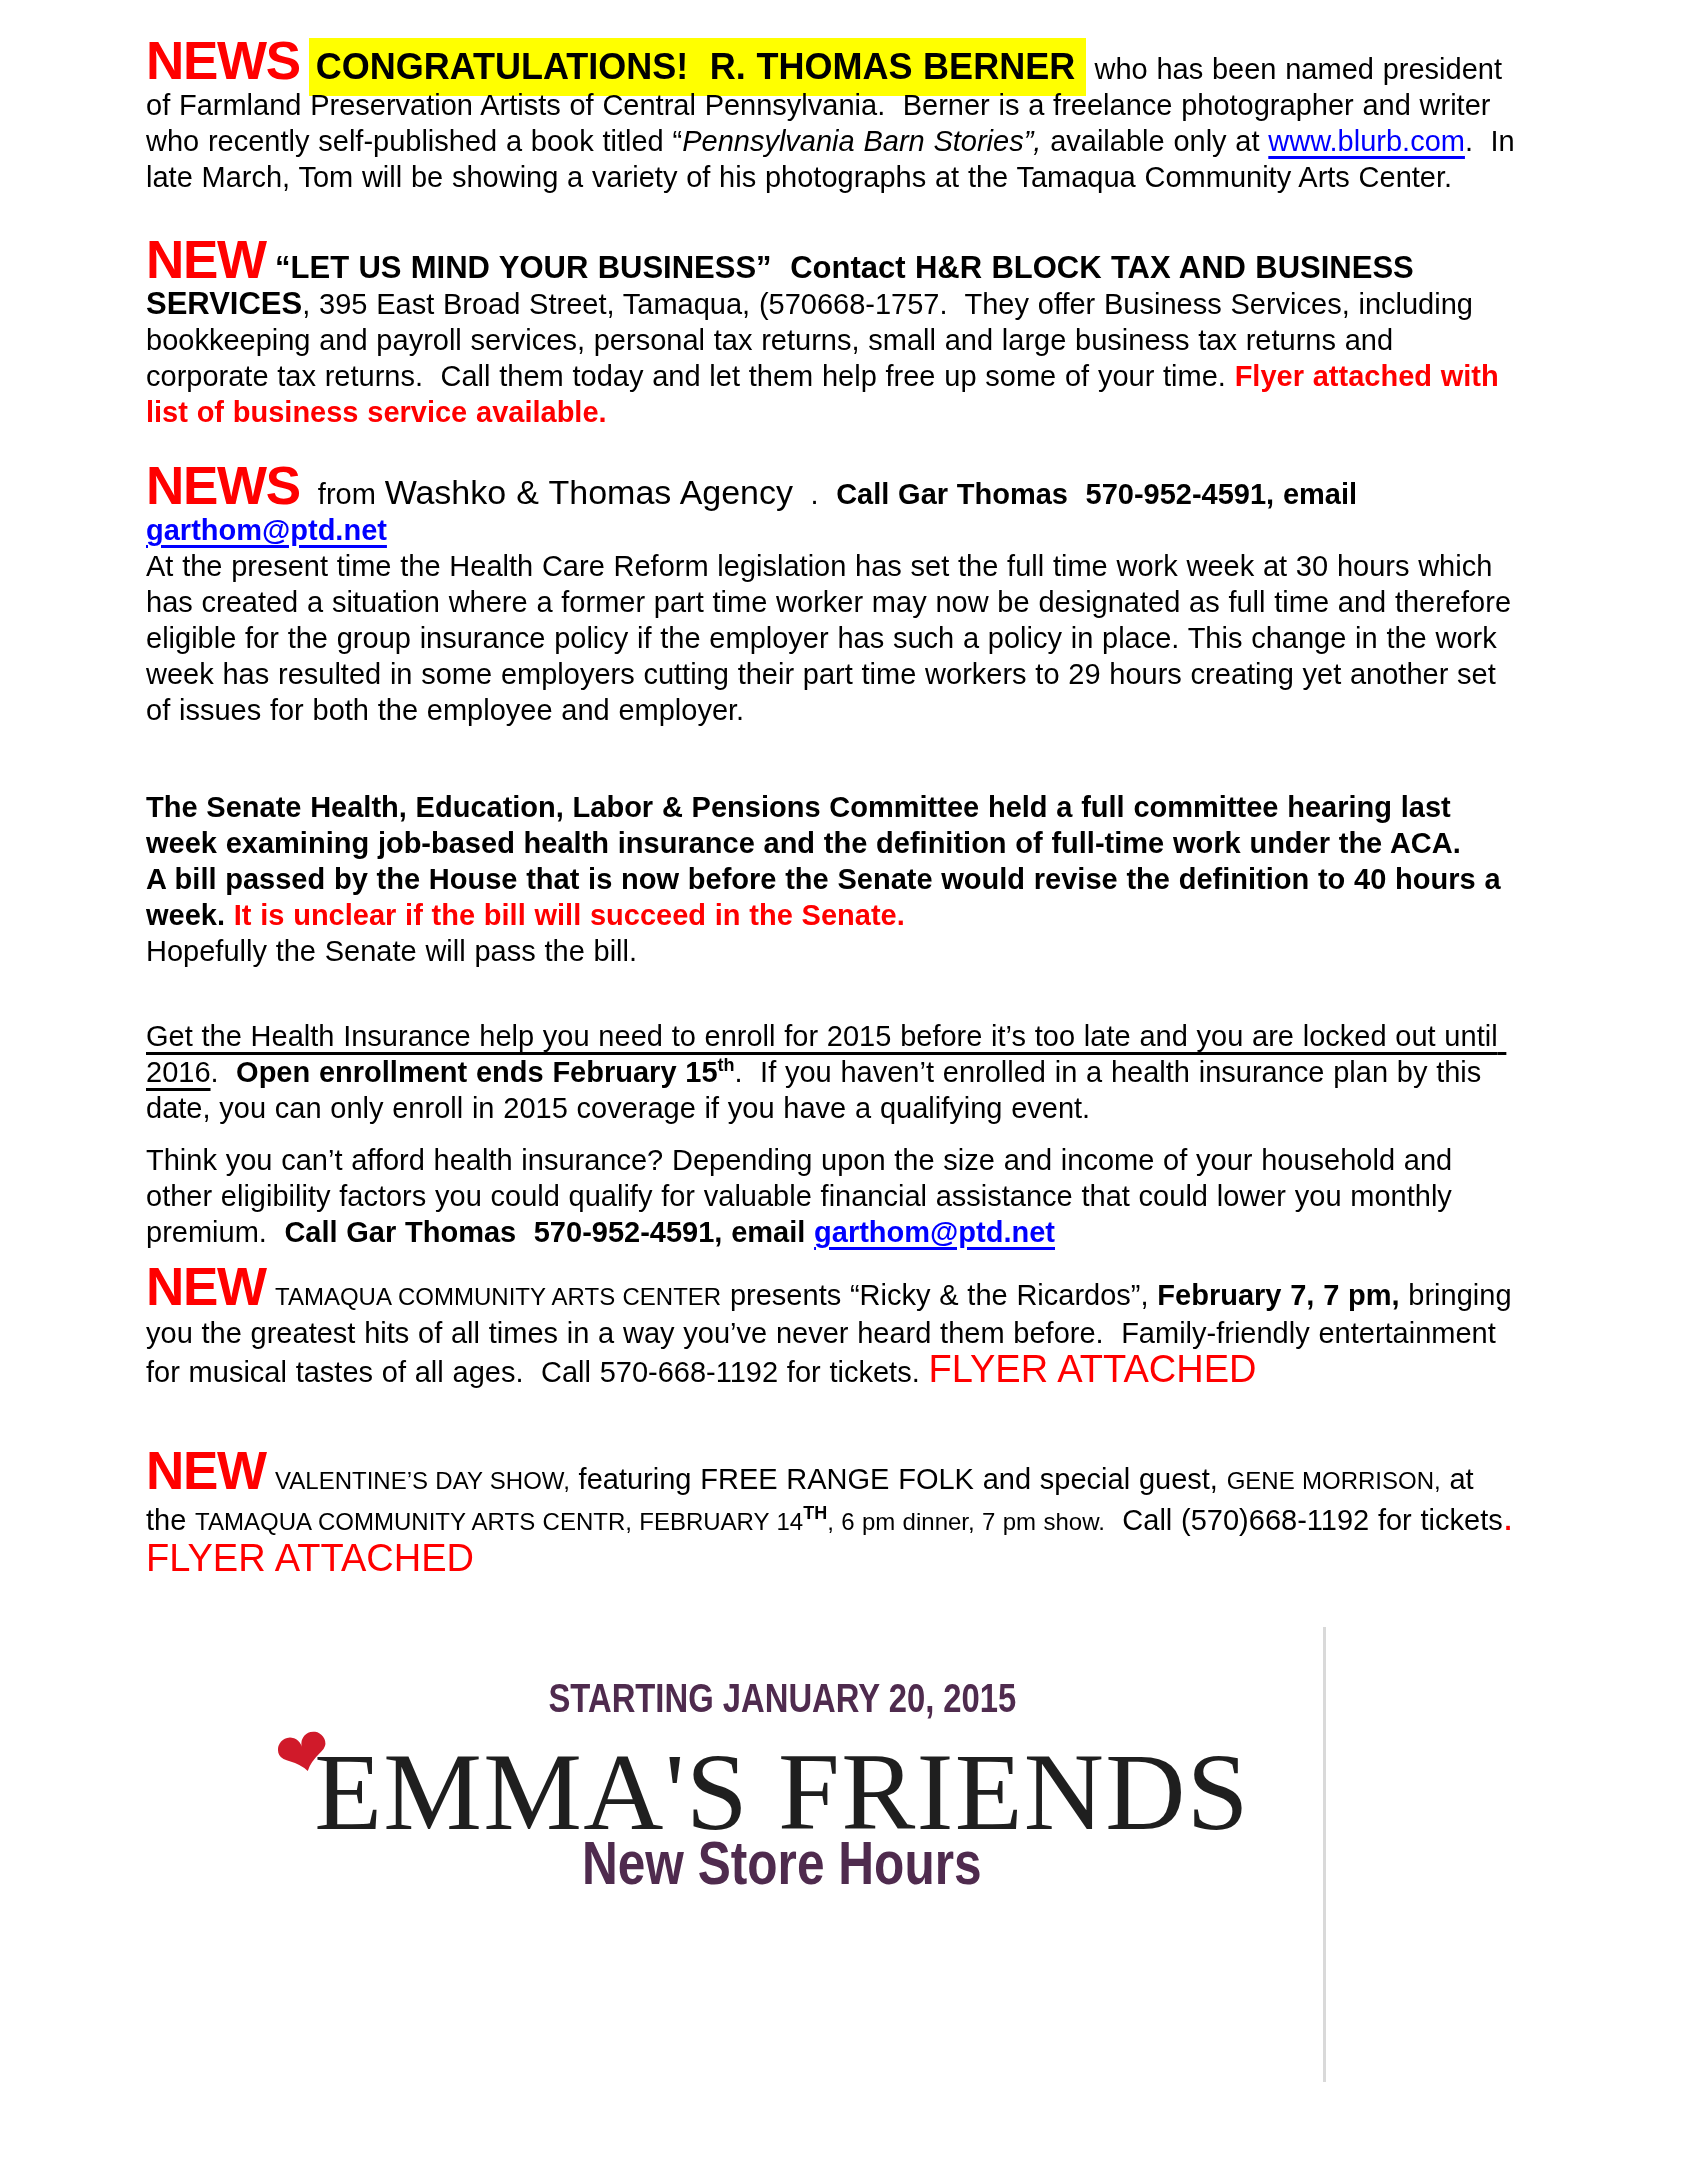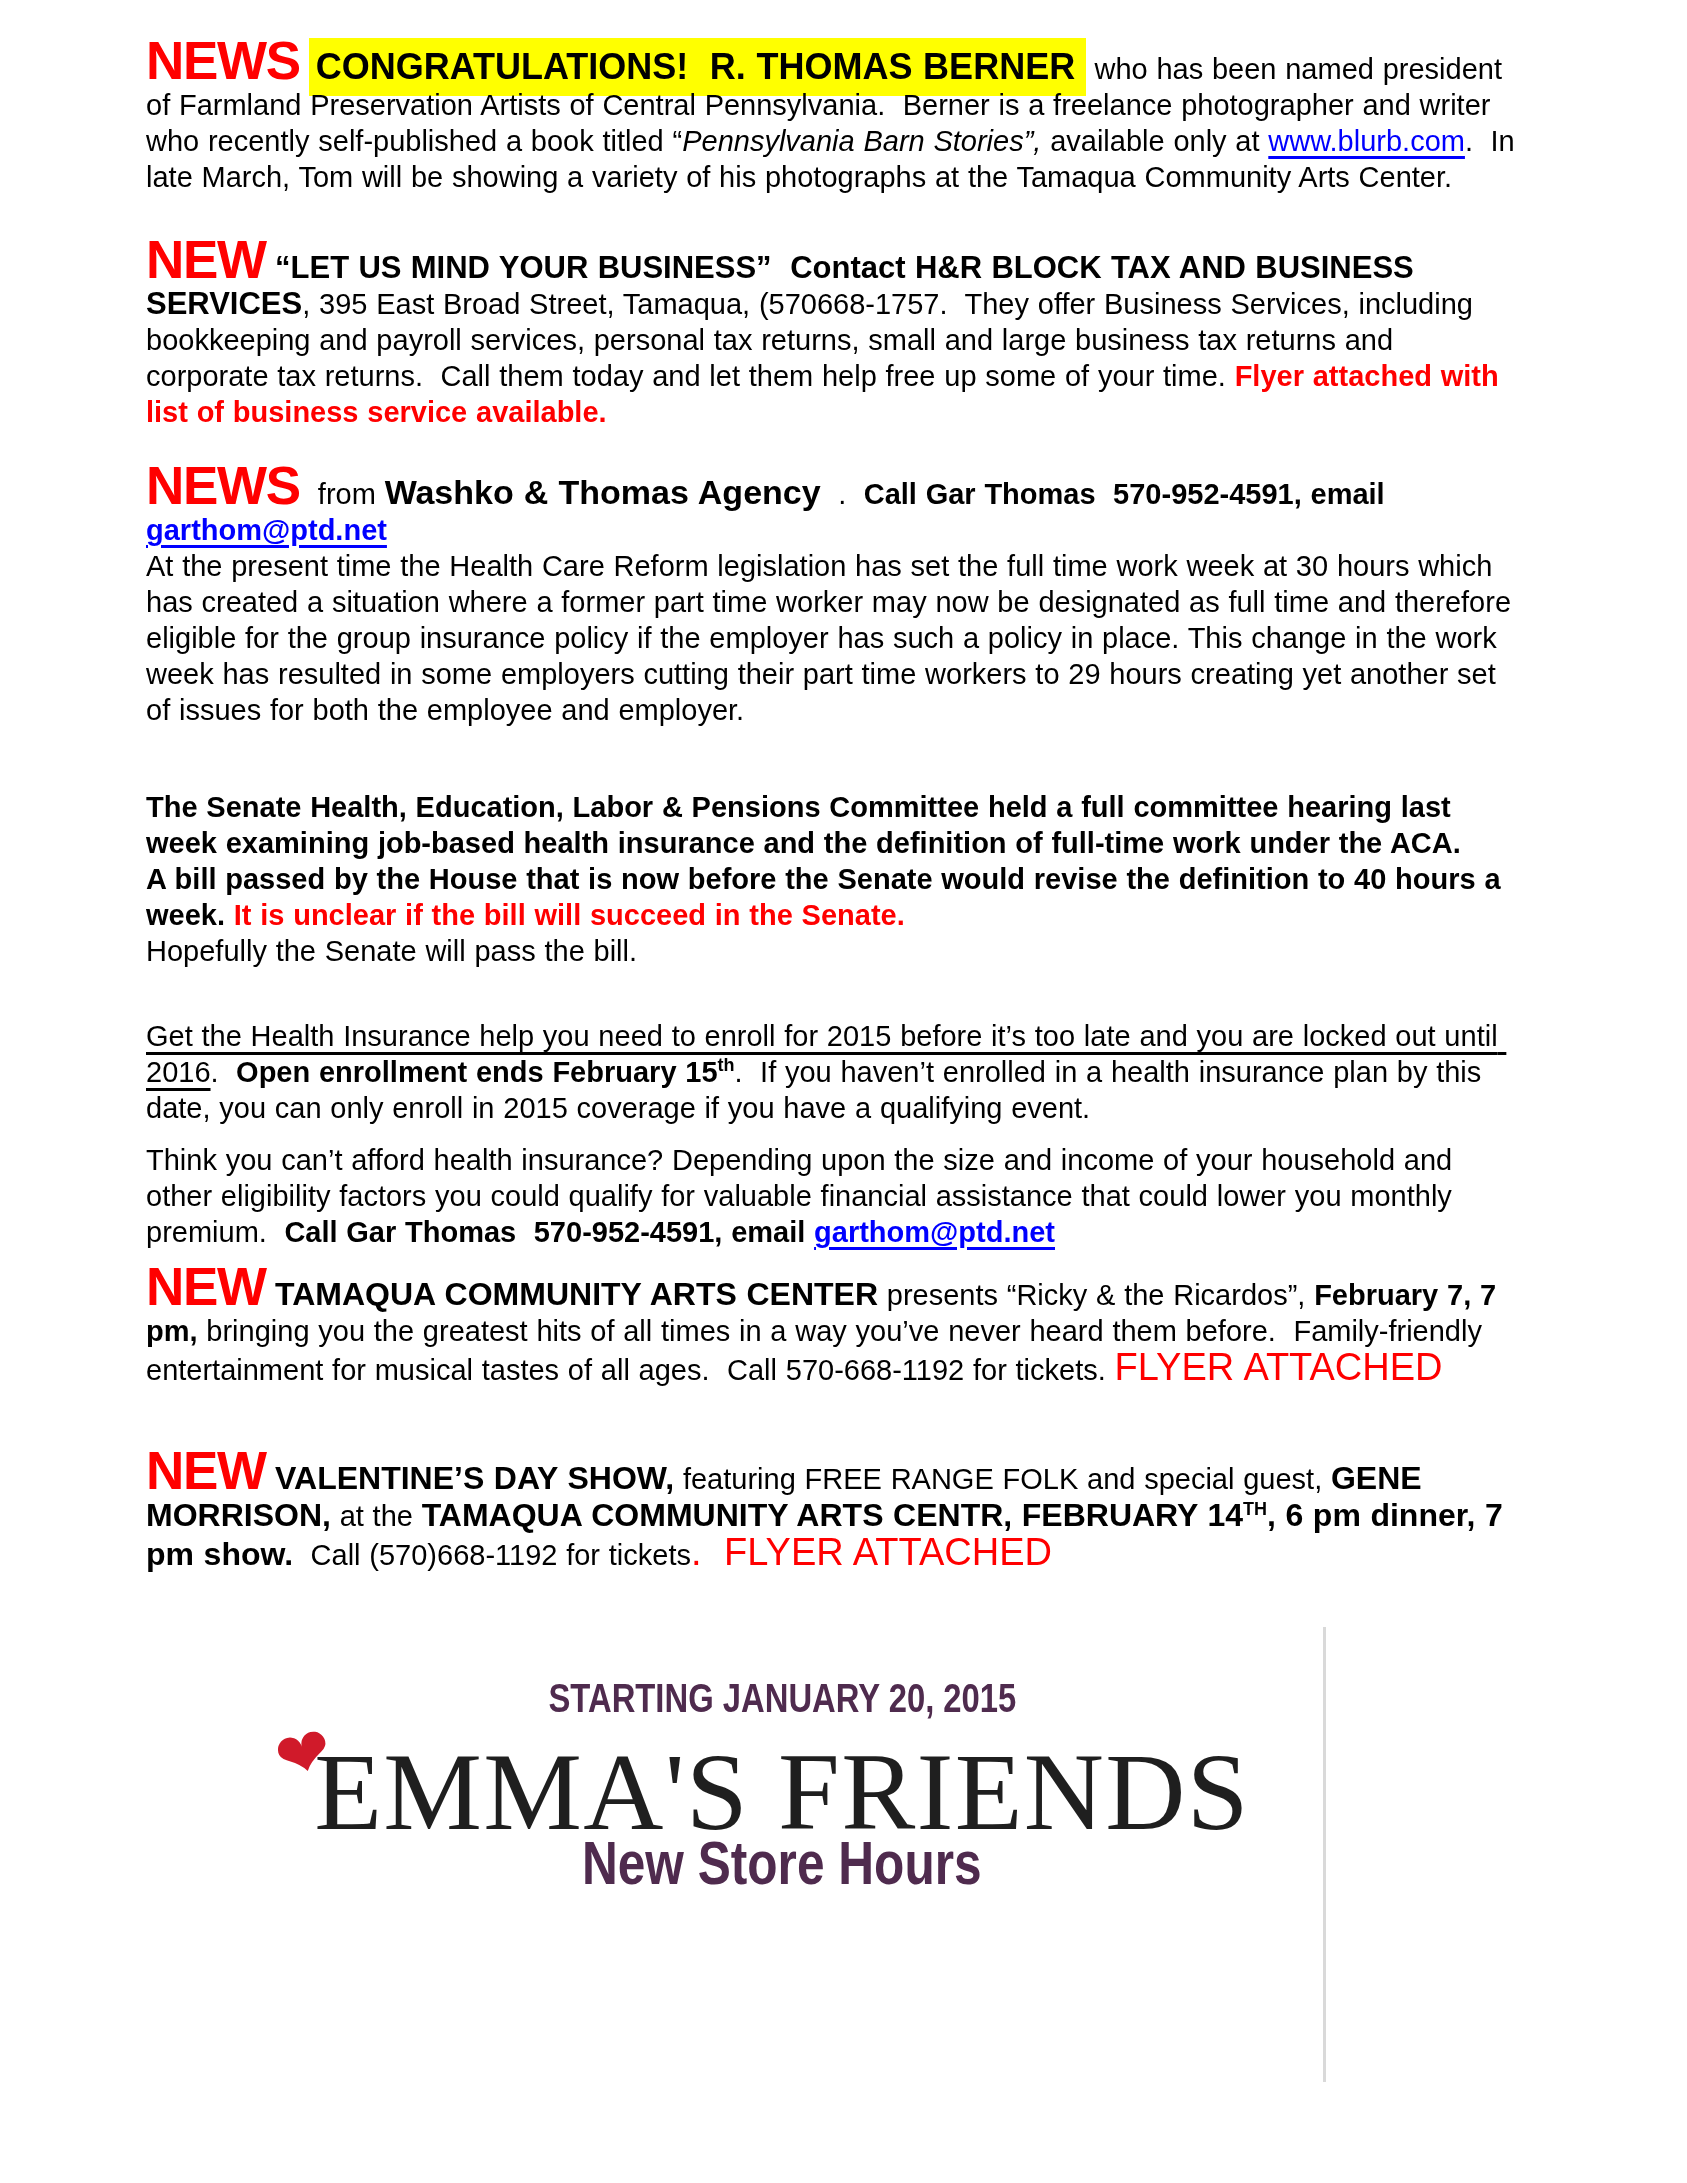--- a/index.html
+++ b/index.html
@@ -5,22 +5,22 @@
   html,body{margin:0;padding:0;background:#ffffff;}
   .page{position:relative;width:1654px;height:2183px;background:#ffffff;overflow:hidden;
         font-family:"Liberation Sans","DejaVu Sans",sans-serif;color:#000;}
   .para{position:absolute;left:146px;right:136px;margin:0;font-size:29px;line-height:36px;
         white-space:pre-wrap;word-spacing:0.7px;}
   .label{font-weight:bold;color:#ff0000;font-size:53px;line-height:1;letter-spacing:-1.3px;margin-right:9.3px;}
   .hl{background:#ffff00;font-weight:bold;font-size:36px;padding:8px 10.6px 9.3px 6.6px;}
   .b{font-weight:bold;}
   .i{font-style:italic;}
   .h2{font-weight:bold;font-size:31px;}
-  .ag{font-weight:bold;font-size:34px;}
-  .bv{font-weight:bold;font-size:32px;text-align:center;}
+  .ag{font-weight:normal;font-size:34px;}
+  .bv{font-weight:normal;font-size:24px;text-align:center;}
   .red{color:#ff0000;font-weight:bold;}
   .bigred{color:#ff0000;font-size:38px;text-align:center;}
   .link{color:#0000ff;text-decoration:underline;text-decoration-thickness:2.6px;text-underline-offset:4.6px;cursor:pointer;}
   .linkb{color:#0000ff;font-weight:bold;text-decoration:underline;text-decoration-thickness:3.3px;text-underline-offset:4.6px;cursor:pointer;}
   .u{text-decoration:underline;text-decoration-thickness:3.3px;text-underline-offset:6px;}
   .supb{vertical-align:super;font-size:18px;line-height:0;font-weight:bold;}
   .center{text-align:center;}
   
   .emma{position:absolute;left:238px;top:1624px;width:1088px;height:458px;background:#fff;}
   .emma-divider{position:absolute;right:0;top:2.6px;bottom:0;width:2.6px;background:#d9d9d9;}

